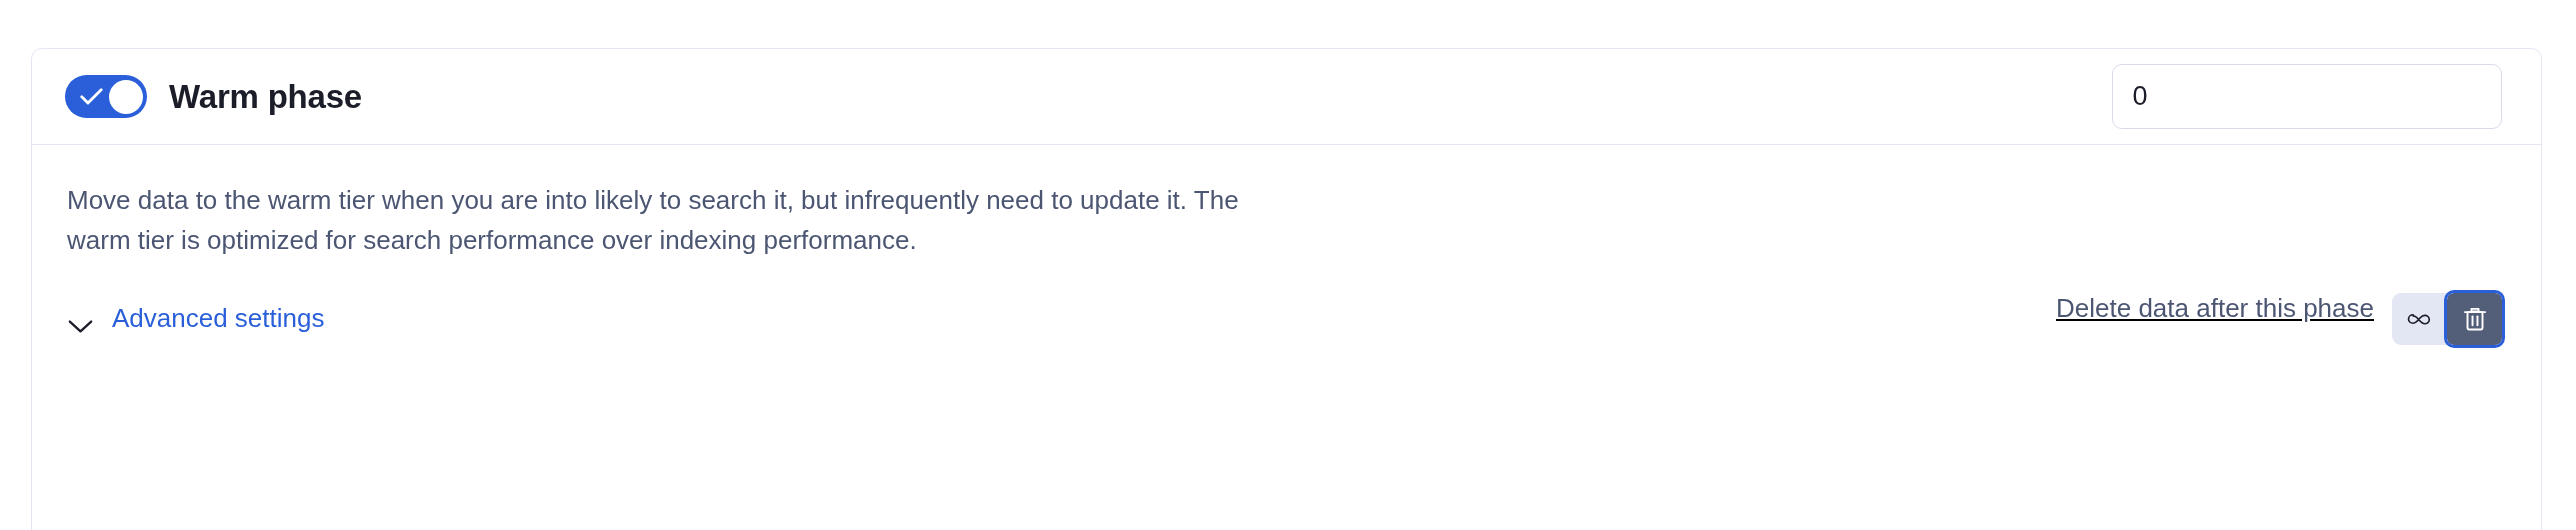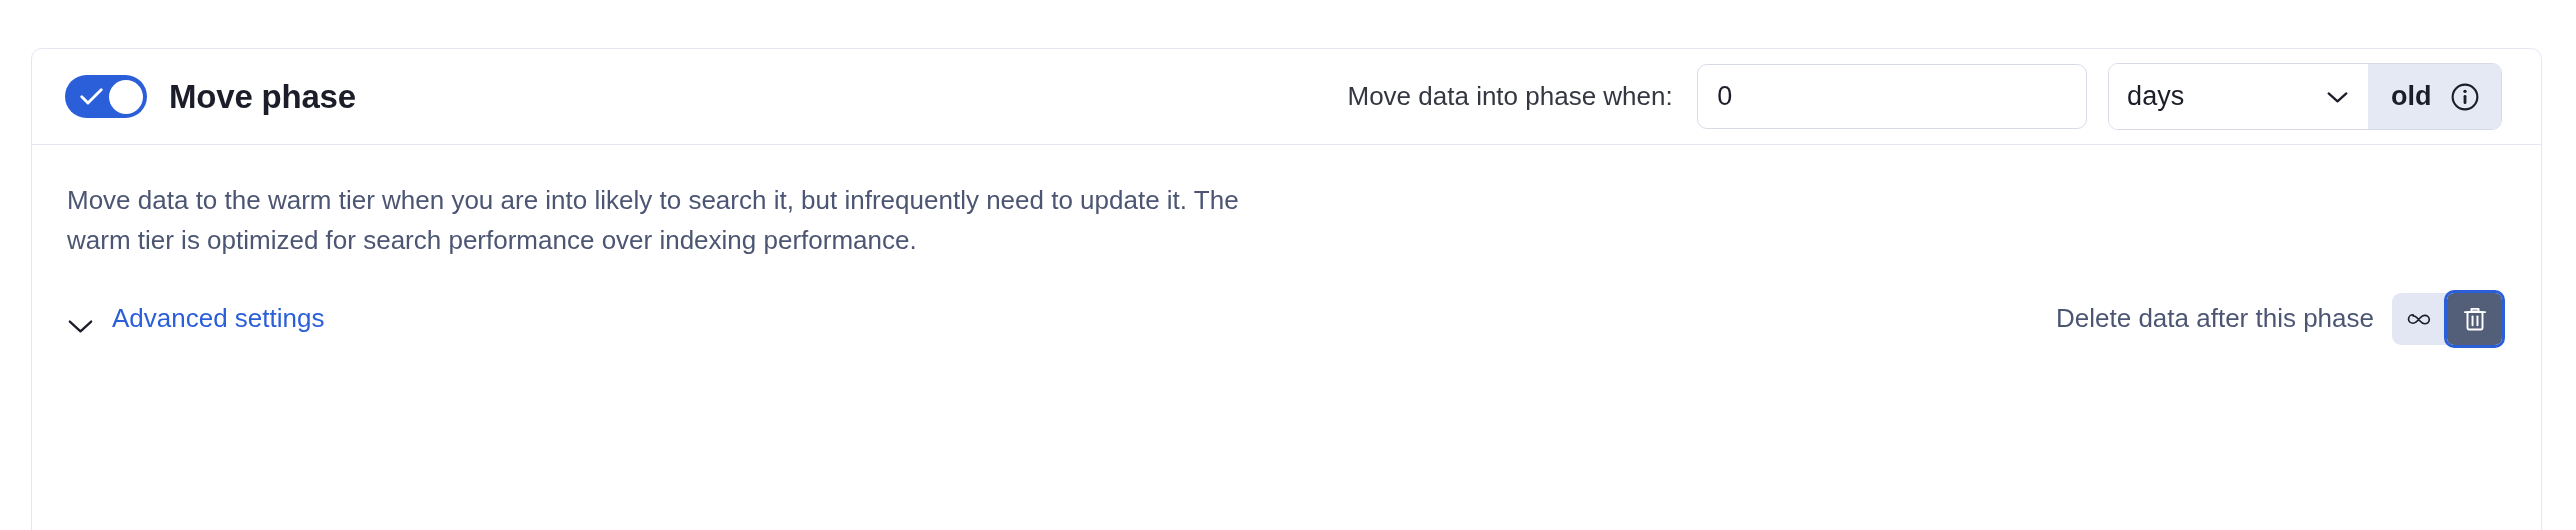--- a/index.html
+++ b/index.html
@@ -209,22 +209,22 @@
     flex: 0 0 auto;
   }
   .adv-toggle .adv-label {
     font-size: 26px;
     color: #2a5fd9;
   }
 
   .footer-right {
     margin-left: auto;
     display: flex;
-    align-items: center;
     gap: 18px;
+    text-decoration: underline;
   }
 
   .delete-label {
     font-size: 26px;
     color: #4c5673;
     white-space: nowrap;
   }
 
   .btn-group {
     display: flex;
@@ -272,52 +272,28 @@
 
         <button class="switch" aria-pressed="true">
           <span class="check">
             <svg viewBox="0 0 26 22" width="23" height="19.6" xmlns="http://www.w3.org/2000/svg">
               <polyline points="2,11 9,18 24,3" fill="none" stroke="#ffffff" stroke-width="3.2" stroke-linecap="round" stroke-linejoin="round"></polyline>
             </svg>
           </span>
           <span class="knob"></span>
         </button>
 
-        <div class="phase-title">Move phase</div>
+        <div class="phase-title">Warm phase</div>
       </div>
 
       <div class="header-right">
 
-        <span class="move-label">Move data into phase when:</span>
 
         <input class="num-input" type="text" value="0" style="">
 
-        <div class="unit-group">
-
-          <div class="unit-select">
-            <span class="sel-value">days</span>
-            <span class="chev">
-              <svg viewBox="0 0 26 16" width="23" height="14.3" xmlns="http://www.w3.org/2000/svg">
-                <polyline points="3,4 13,13 23,4" fill="none" stroke="#1b1d29" stroke-width="2.6" stroke-linecap="round" stroke-linejoin="round"></polyline>
-              </svg>
-            </span>
-          </div>
-
-          <div class="unit-append">
-            <span class="old-text">old</span>
-            <span class="info-icon">
-              <svg viewBox="0 0 34 34" width="30" height="30" xmlns="http://www.w3.org/2000/svg">
-                <circle cx="17" cy="17" r="14" fill="none" stroke="#1b1d29" stroke-width="2.4"></circle>
-                <circle cx="17" cy="10.6" r="1.9" fill="#1b1d29"></circle>
-                <rect x="15.4" y="14.6" width="3.2" height="10.4" rx="1.5" fill="#1b1d29"></rect>
-              </svg>
-            </span>
-          </div>
-
-        </div>
       </div>
     </div>
 
     <div class="card-body">
 
       <p class="phase-desc">Move data to the warm tier when you are into likely to search it, but infrequently need to update it. The warm tier is optimized for search performance over indexing performance.</p>
 
       <div class="body-footer">
 
         <button class="adv-toggle">

